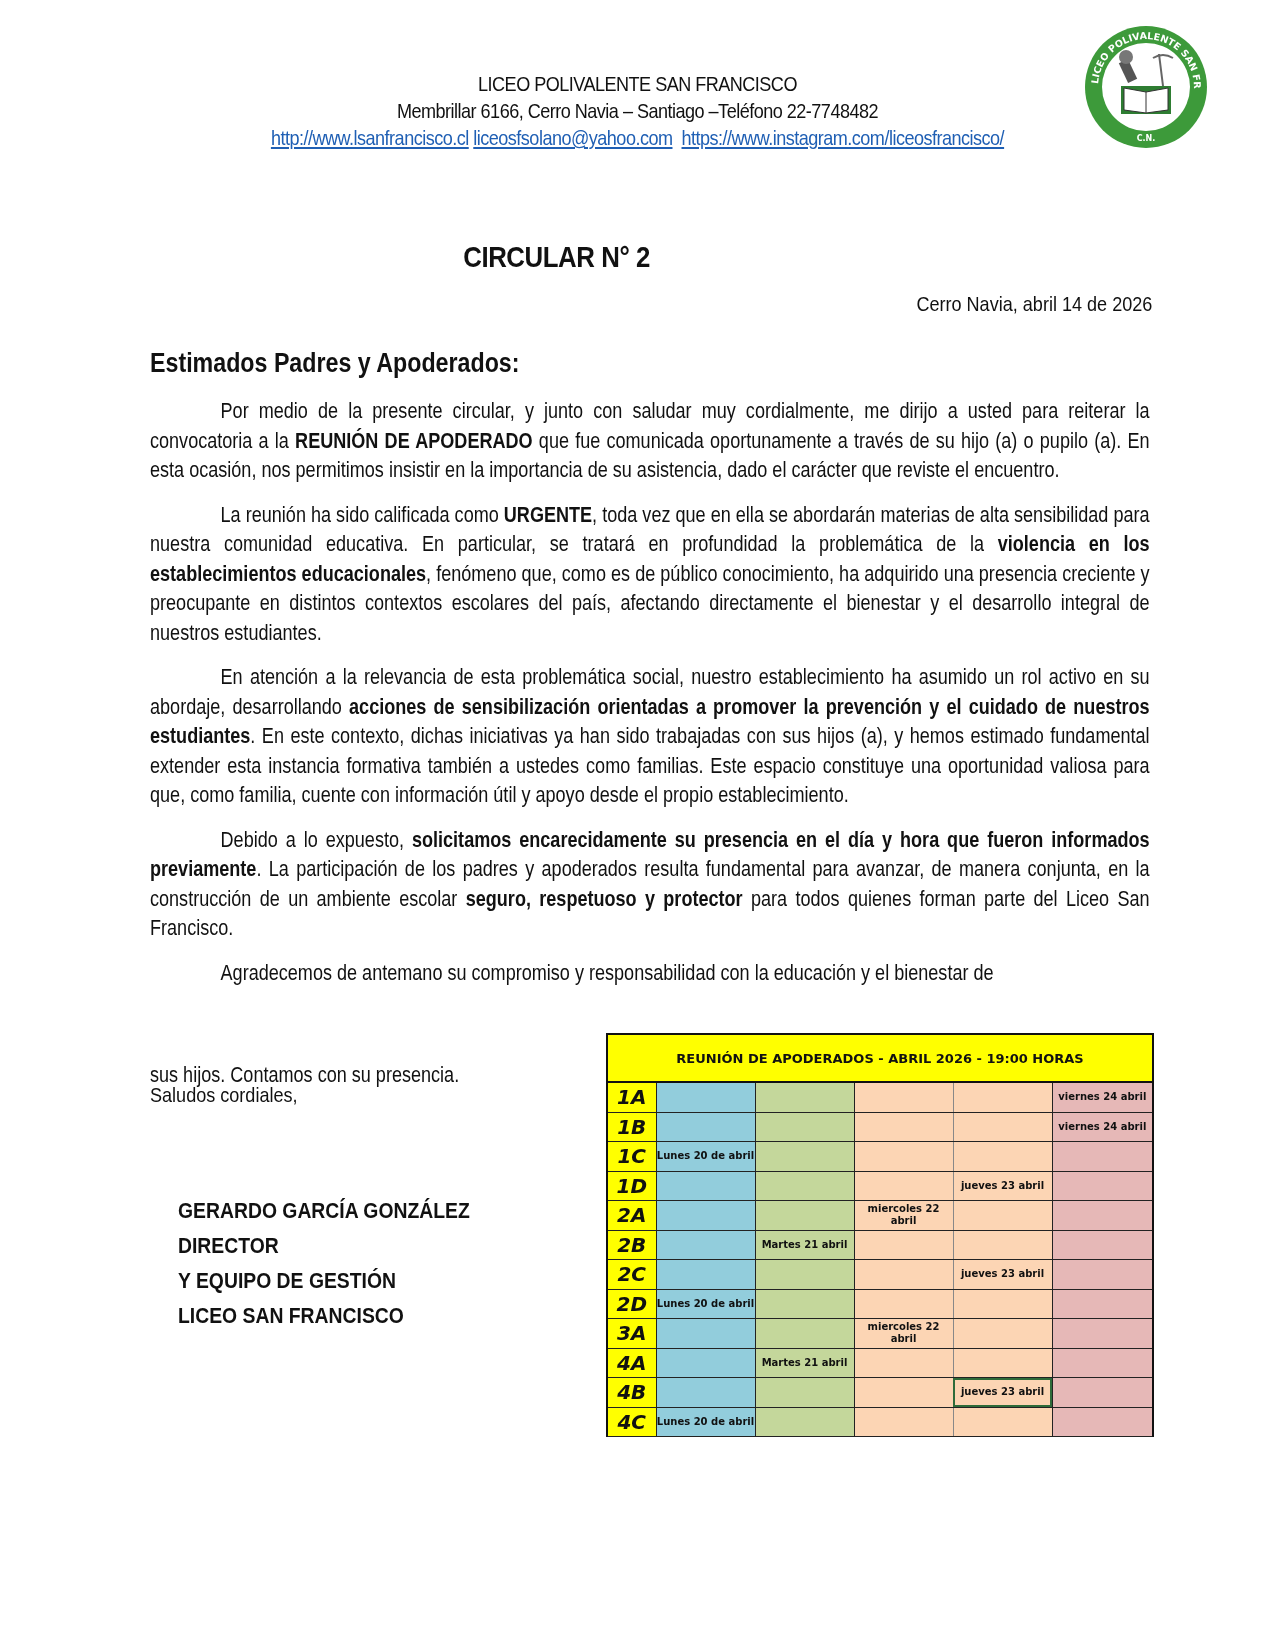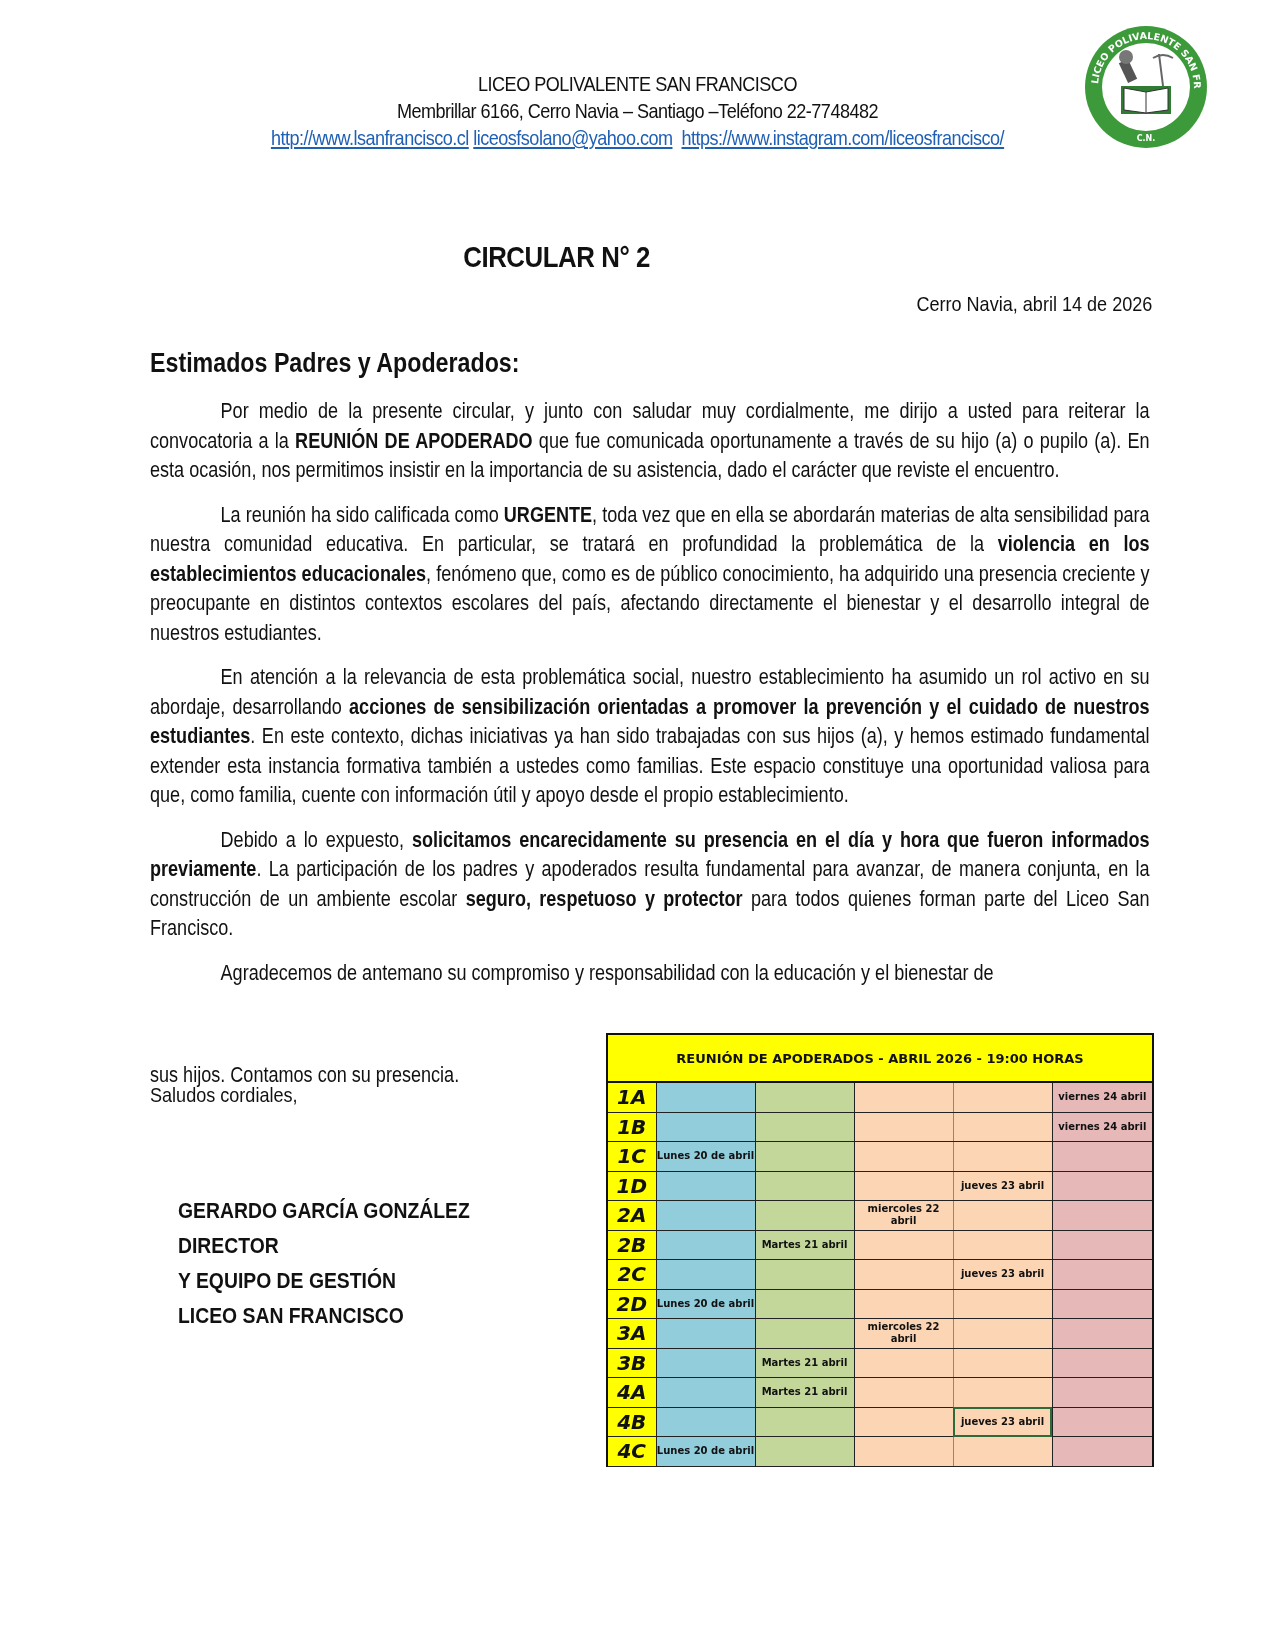--- a/index.html
+++ b/index.html
@@ -178,28 +178,20 @@
       </tr>
       <tr>
         <td class="cls">3A</td>
         <td class="c1"></td>
         <td class="c2"></td>
         <td class="c3">miercoles 22 abril</td>
         <td class="c4"></td>
         <td class="c5"></td>
       </tr>
       <tr>
-        <td class="cls">3B</td>
-        <td class="c1"></td>
-        <td class="c2">Martes 21 abril</td>
-        <td class="c3"></td>
-        <td class="c4"></td>
-        <td class="c5"></td>
-      </tr>
-      <tr>
         <td class="cls">4A</td>
         <td class="c1"></td>
         <td class="c2">Martes 21 abril</td>
         <td class="c3"></td>
         <td class="c4"></td>
         <td class="c5"></td>
       </tr>
       <tr>
         <td class="cls">4B</td>
         <td class="c1"></td>

